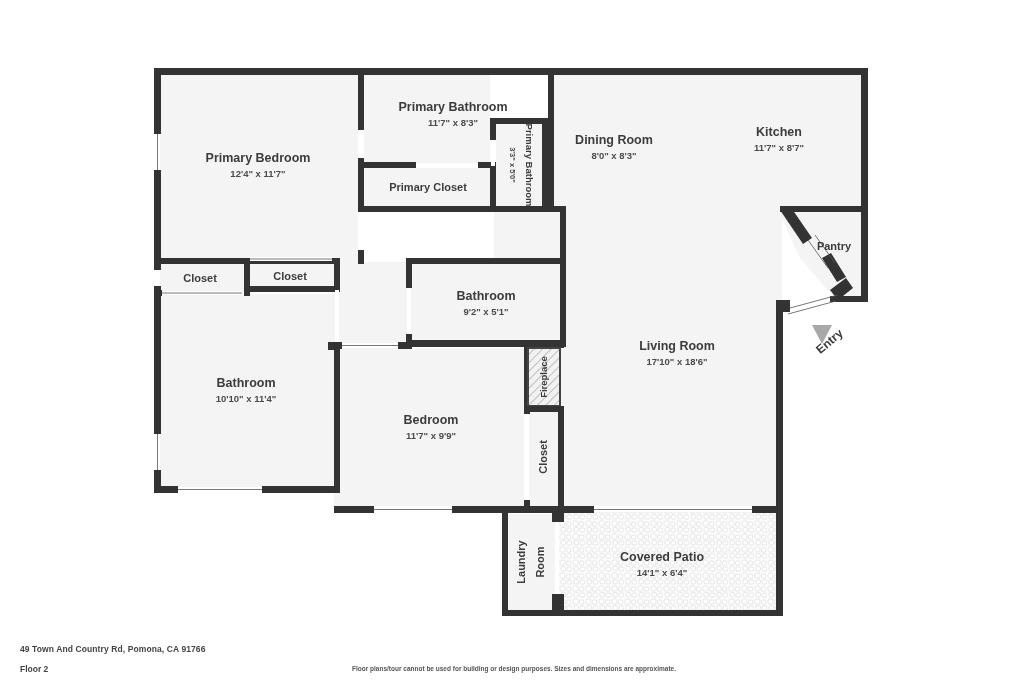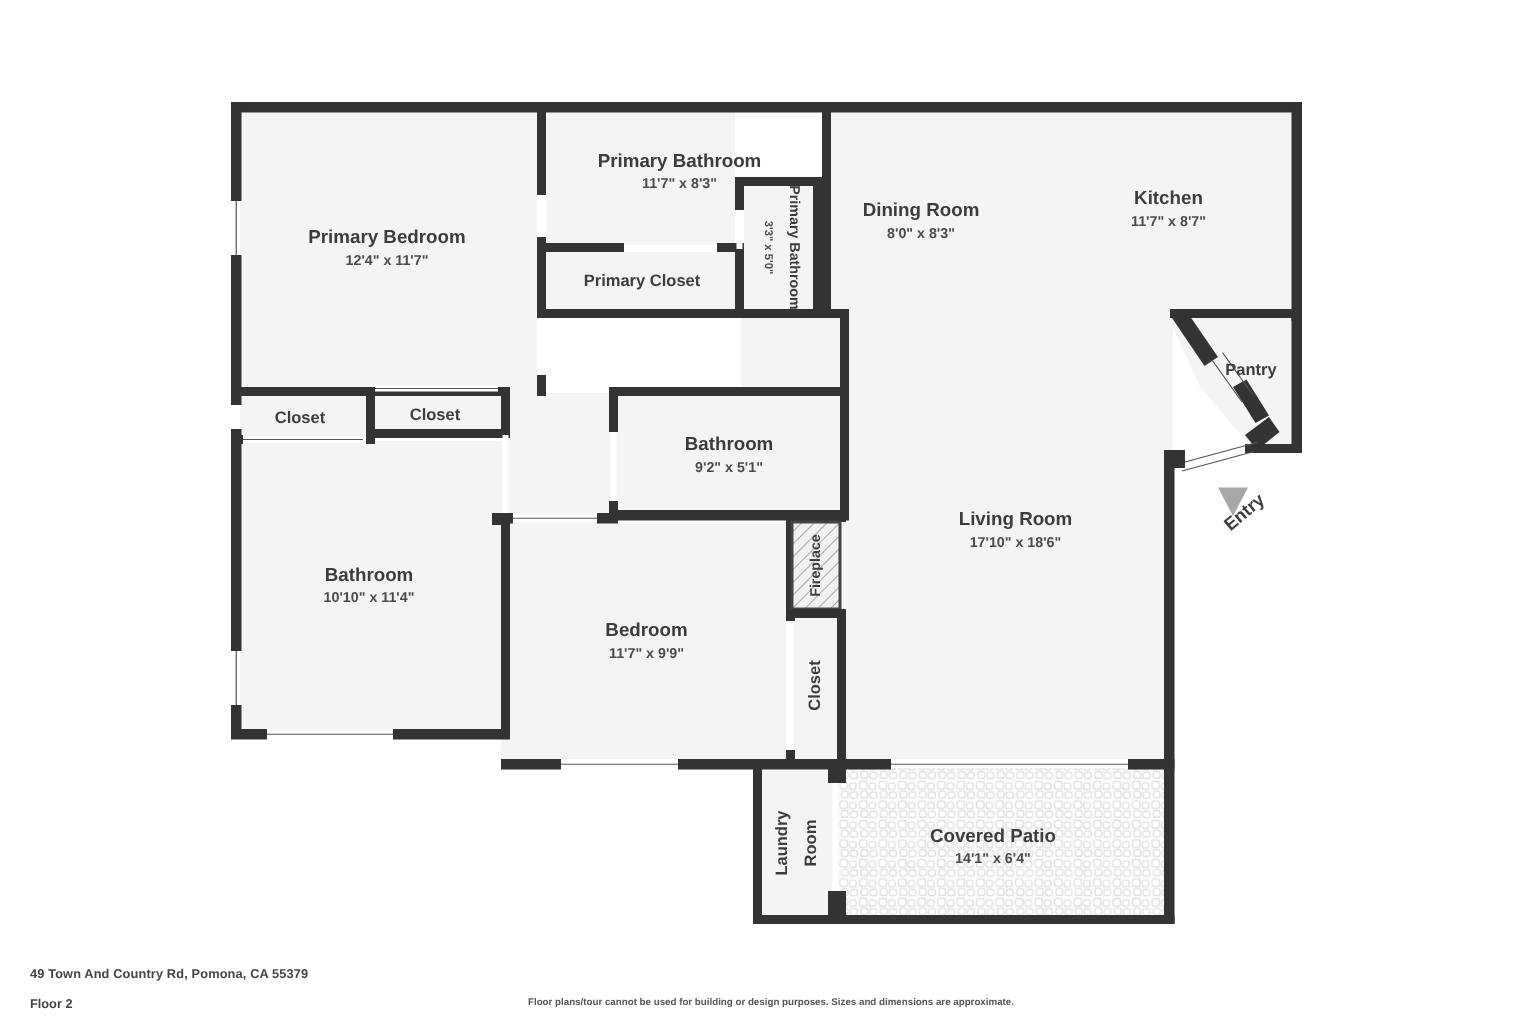--- a/index.html
+++ b/index.html
@@ -279,16 +279,16 @@
     <text class="room-name small" x="541" y="562" transform="rotate(-90 541 562)">Room</text>
 
     <text class="room-name" x="662" y="558">Covered Patio</text>
     <text class="room-dim" x="662" y="573">14'1" x 6'4"</text>
   </g>
 
 </svg>
 </div>
 
 <div id="footer">
-  <div class="addr">49 Town And Country Rd, Pomona, CA 55379</div>
+  <div class="addr">49 Town And Country Rd, Pomona, CA 91766</div>
   <div class="floor-label">Floor 2</div>
   <div class="disclaimer">Floor plans/tour cannot be used for building or design purposes. Sizes and dimensions are approximate.</div>
 </div>
 
 </body></html>

